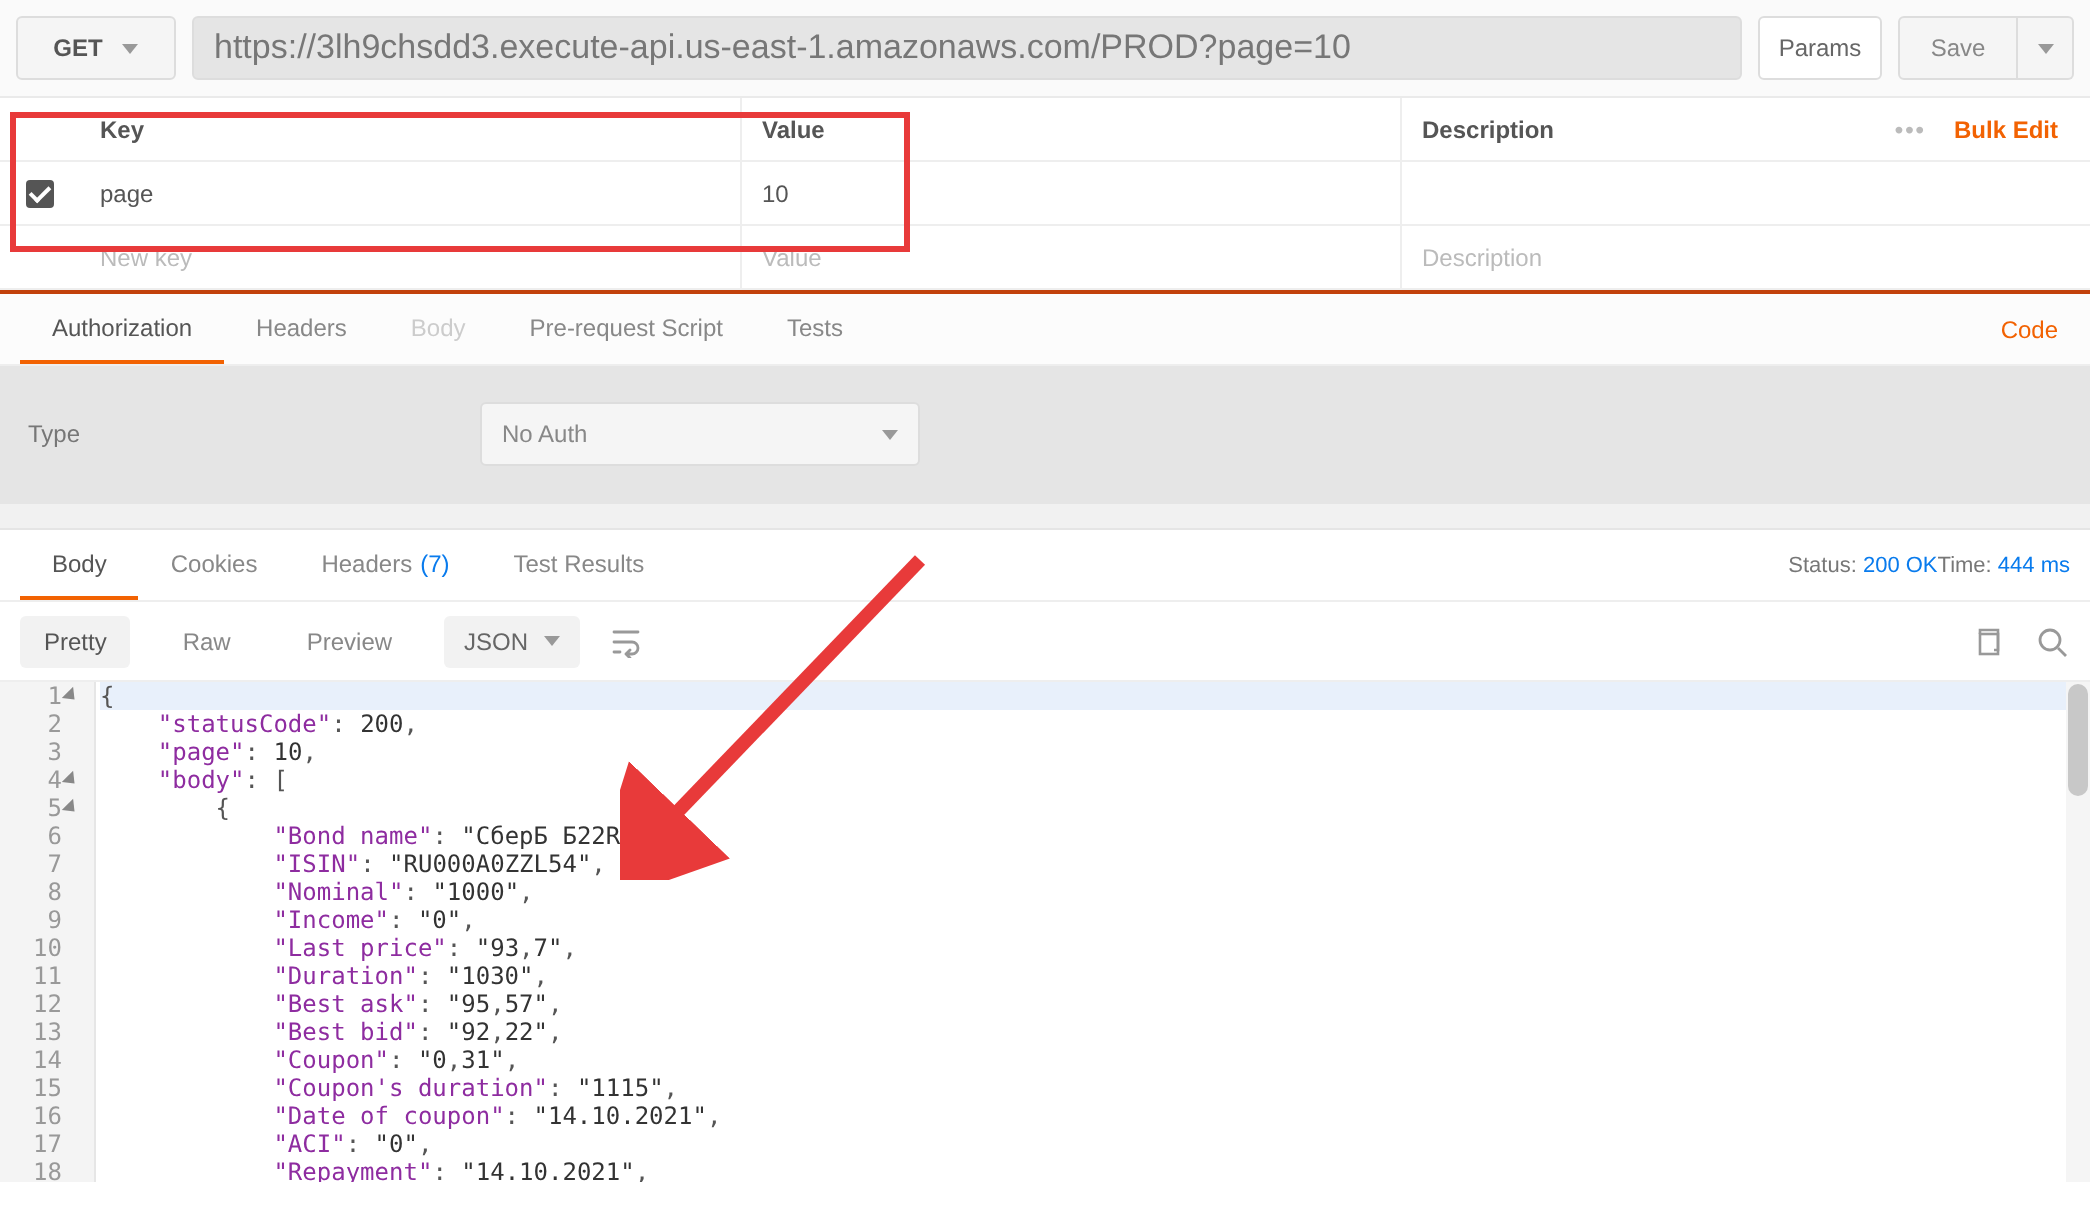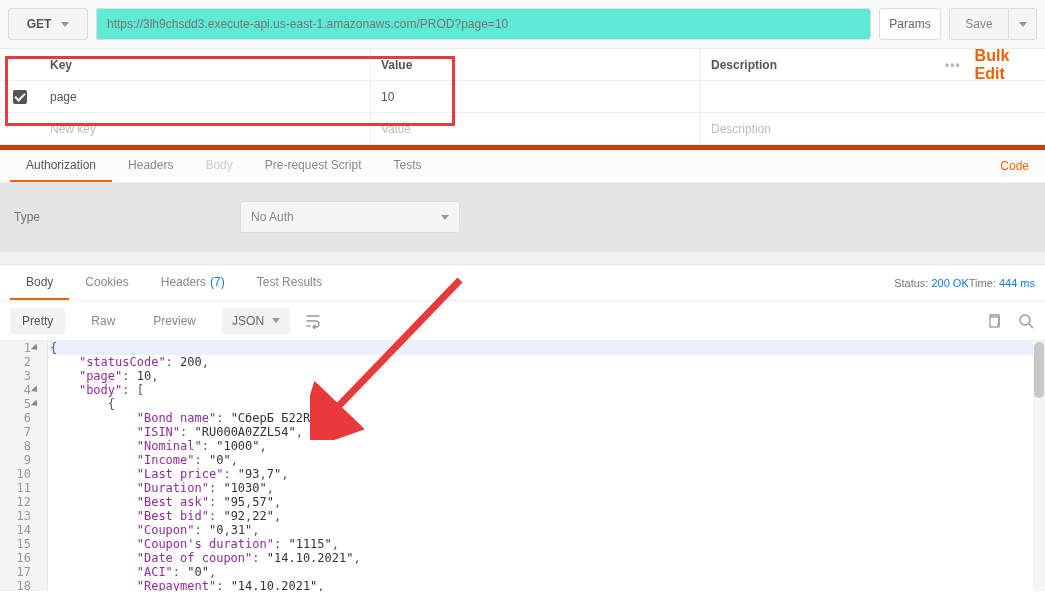--- a/index.html
+++ b/index.html
@@ -2,49 +2,49 @@
 <html><head>
 <meta charset="utf-8">
 <style>
 * { box-sizing: border-box; margin: 0; padding: 0; }
 body { font-family: -apple-system, BlinkMacSystemFont, "Segoe UI", Helvetica, Arial, sans-serif; font-size: 12px; color: #666; background: #fff; width: 1045px; height: 608px; overflow: hidden; position: relative; }
 
 
 .reqbar { display: flex; align-items: center; padding: 8px; gap: 8px; background: #fafafa; border-bottom: 1px solid #eaeaea; }
 .method-sel { display: flex; align-items: center; justify-content: center; gap: 10px; width: 80px; height: 32px; background: #f5f5f5; border: 1px solid #ddd; border-radius: 3px; font-weight: 600; color: #555; }
 .chev { width: 0; height: 0; border-left: 4px solid transparent; border-right: 4px solid transparent; border-top: 5px solid #999; }
-.url { flex: 1; height: 32px; border: 1px solid #ddd; border-radius: 3px; padding: 0 10px; color: #777; background: #5eead4; display: flex; align-items: center; font-size: 12px; }
+.url { flex: 1; height: 32px; border: 1px solid #ddd; border-radius: 3px; padding: 0 10px; color: #777; background: #e5e5e5; display: flex; align-items: center; font-size: 17px; }
 .params-btn { width: 62px; height: 32px; background: #fff; border: 1px solid #ddd; border-radius: 3px; color: #666; display: flex; align-items: center; justify-content: center; }
 .send-grp { display: flex; }
 .send-btn { width: 80px; height: 32px; background: #097bed; color: #fff; border: none; border-radius: 3px 0 0 3px; font-weight: 600; font-size: 13px; display: flex; align-items: center; justify-content: center; }
 .send-car { width: 28px; height: 32px; background: #1f86f1; display: flex; align-items: center; justify-content: center; border-radius: 0 3px 3px 0; }
 .send-car .chev { border-top-color: #fff; }
 .save-btn { width: 60px; height: 32px; background: #f5f5f5; border: 1px solid #ddd; border-radius: 3px 0 0 3px; color: #888; display: flex; align-items: center; justify-content: center; }
 .save-car { width: 28px; height: 32px; background: #f5f5f5; border: 1px solid #ddd; border-left: none; border-radius: 0 3px 3px 0; display: flex; align-items: center; justify-content: center; }
 
 
 .params-table { background: #fff; }
 .ptrow { display: flex; height: 32px; border-bottom: 1px solid #eee; }
 .ptcell { padding: 0 10px; display: flex; align-items: center; color: #555; }
 .cb { width: 40px; justify-content: center; }
 .keycol { width: 330px; }
 .valcol { width: 330px; border-left: 1px solid #eee; }
 .descol { flex: 1; border-left: 1px solid #eee; }
 .acts { width: 110px; display: flex; justify-content: flex-end; align-items: center; gap: 14px; padding-right: 16px; }
 .headrow { font-weight: 600; color: #333; }
-.bulkedit { color: #f26202; font-size: 16px; }
+.bulkedit { color: #f26202; font-size: 12px; }
 .dots { color: #bbb; letter-spacing: 1px; }
 .plc { color: #bbb; }
 .chk { width: 14px; height: 14px; background: #555; border-radius: 2px; position: relative; }
 .chk::after { content: ""; position: absolute; left: 4px; top: 1px; width: 4px; height: 8px; border: solid #fff; border-width: 0 2px 2px 0; transform: rotate(45deg); }
 .redbox { position: absolute; border: 3px solid #e83a3a; pointer-events: none; }
 .rb1 { left: 5px; top: 56px; width: 450px; height: 70px; }
 
 
-.midtabs { display: flex; align-items: center; padding: 0 10px; height: 38px; border-top: 5px solid #c2410c; border-bottom: 1px solid #eee; background: #fcfcfc; }
+.midtabs { display: flex; align-items: center; padding: 0 10px; height: 38px; border-top: 2px solid #c2410c; border-bottom: 1px solid #eee; background: #fcfcfc; }
 .mtab { padding: 0 16px; height: 100%; display: flex; align-items: center; color: #888; border-bottom: 2px solid transparent; }
 .mtab.active { color: #555; border-bottom-color: #f26202; }
 .mtab.dis { color: #ccc; }
 .codelink { margin-left: auto; color: #f26202; padding-right: 6px; }
 
 
 .authrow { display: flex; align-items: center; padding: 18px 10px; gap: 200px; background: #e5e5e5; }
 .authlabel { color: #777; padding-left: 4px; }
 .authsel { width: 220px; height: 32px; background: #f5f5f5; border: 1px solid #ddd; border-radius: 3px; display: flex; align-items: center; justify-content: space-between; padding: 0 10px; color: #888; }
 

